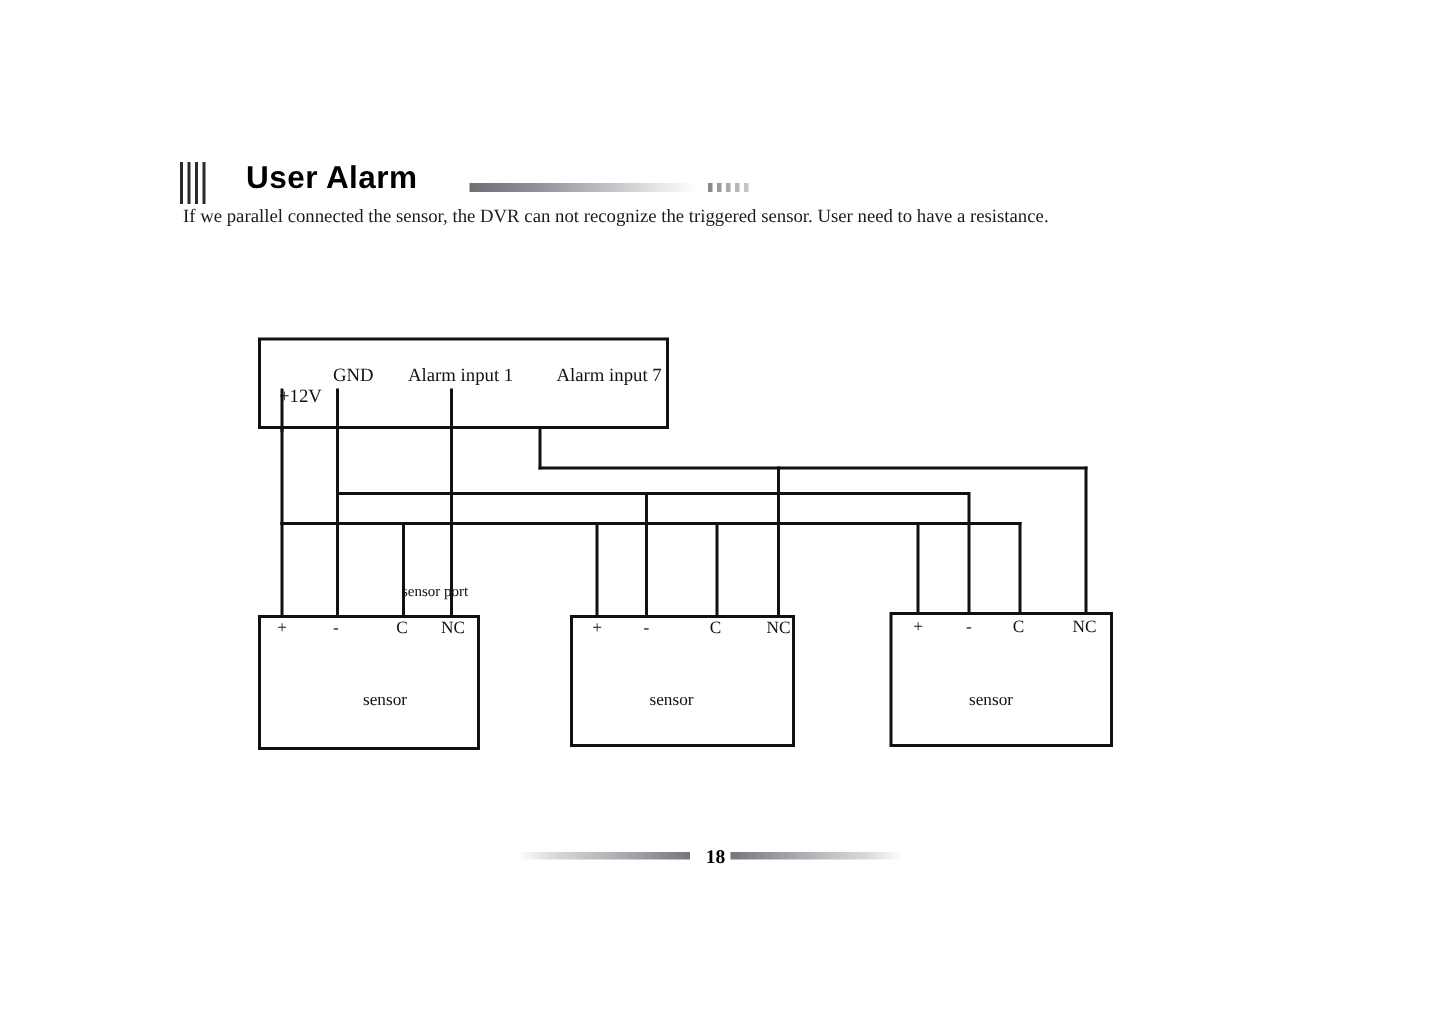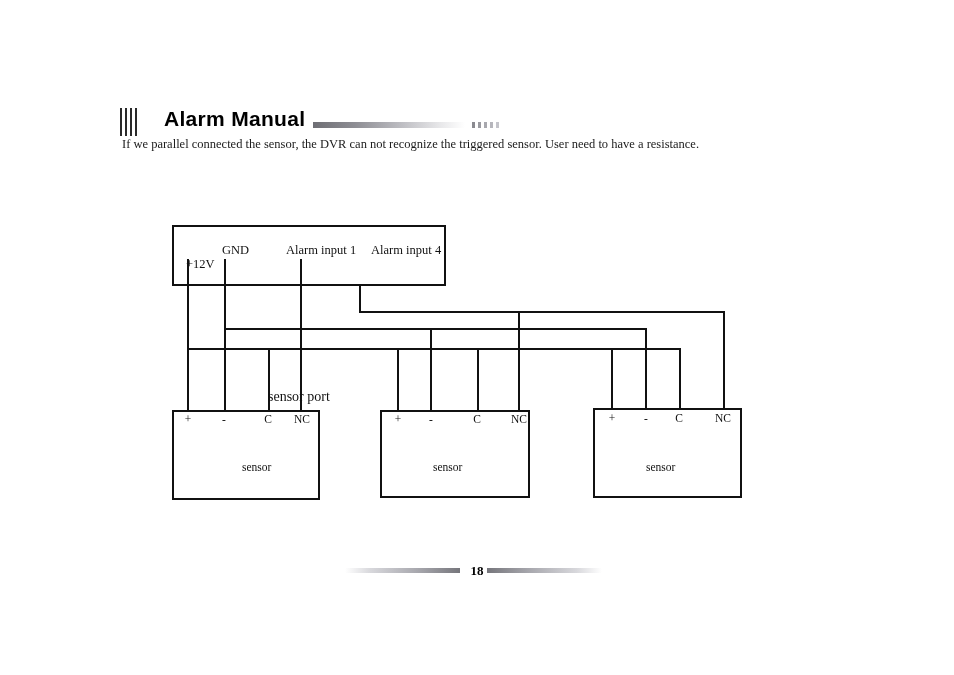--- a/index.html
+++ b/index.html
@@ -128,21 +128,21 @@
     font-family: "Liberation Serif", serif;
     font-size: 11.5px;
     color: #111111;
     white-space: nowrap;
   }
   #sensor-port-label {
     position: absolute;
     left: 268px;
     top: 389px;
     font-family: "Liberation Serif", serif;
-    font-size: 14px;
+    font-size: 10px;
     color: #111111;
     white-space: nowrap;
   }
 
   
   #footer {
     position: absolute;
     left: 0;
     top: 563px;
     width: 954px;
@@ -181,42 +181,42 @@
 
 <div id="page">
 
   <div id="header-bars">
     <i></i>
     <i></i>
     <i></i>
     <i></i>
   </div>
 
-  <div id="header-title">Alarm Manual</div>
+  <div id="header-title">User Alarm</div>
 
   <div id="header-rule"></div>
 
   <div id="header-dots">
     <i></i>
     <i></i>
     <i></i>
     <i></i>
     <i></i>
   </div>
 
   <div id="body-text">If we parallel connected the sensor, the DVR can not recognize the triggered sensor. User need to have a resistance.</div>
 
   <div id="diagram">
 
     <div class="box" style="left:172px; top:225px; width:274px; height:61px;"></div>
 
     <div class="dvr-label" style="left:186px; top:243px;margin-top:14px;">+12V</div>
     <div class="dvr-label" style="left:222px; top:243px;">GND</div>
-    <div class="dvr-label" style="left:286px; top:243px;text-align:right;">Alarm input 1</div>
-    <div class="dvr-label" style="left:371px; top:243px;">Alarm input 4</div>
+    <div class="dvr-label" style="left:272px; top:243px;text-align:right;">Alarm input 1</div>
+    <div class="dvr-label" style="left:371px; top:243px;">Alarm input 7</div>
 
     <div class="wire v" style="left:187px; top:259px; height:29px;"></div>
     <div class="wire v" style="left:224px; top:259px; height:29px;"></div>
     <div class="wire v" style="left:300px; top:259px; height:29px;"></div>
 
     <div class="wire v" style="left:187px; top:286px; height:64px;"></div>
     <div class="wire h" style="left:187px; top:348px; width:494px;"></div>
 
     <div class="wire v" style="left:224px; top:286px; height:44px;"></div>
     <div class="wire h" style="left:224px; top:328px; width:422px;"></div>

